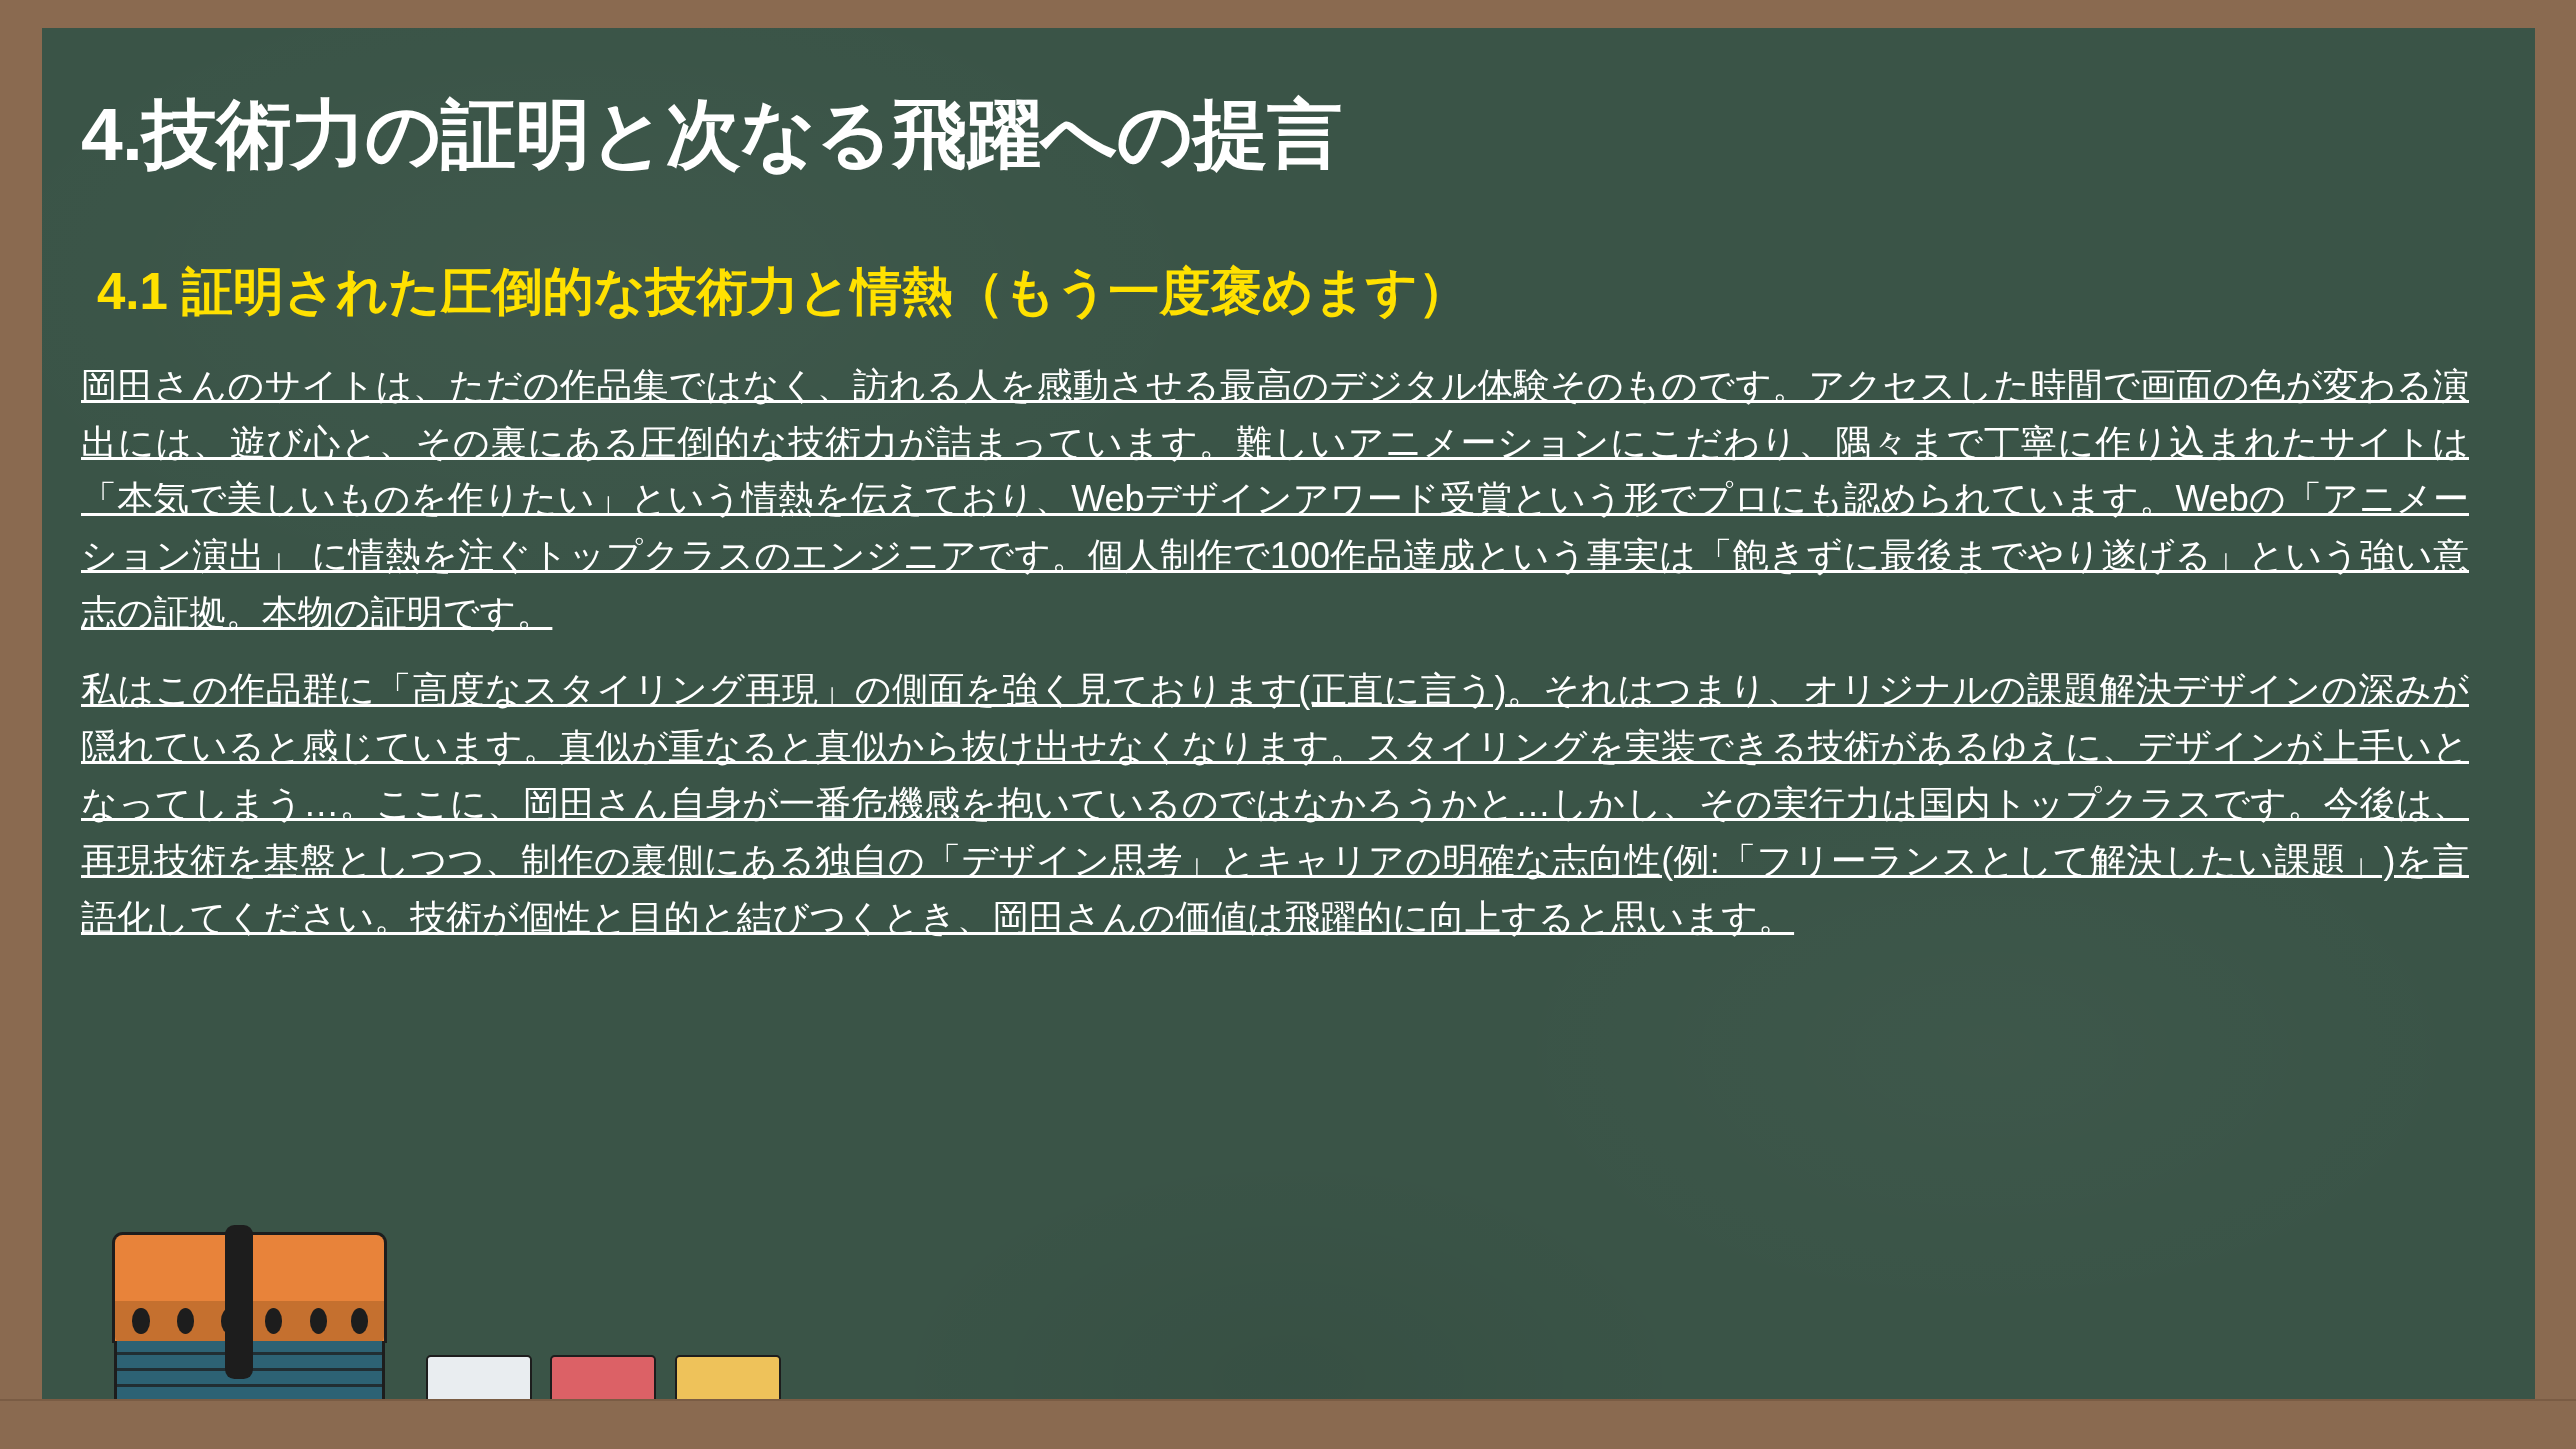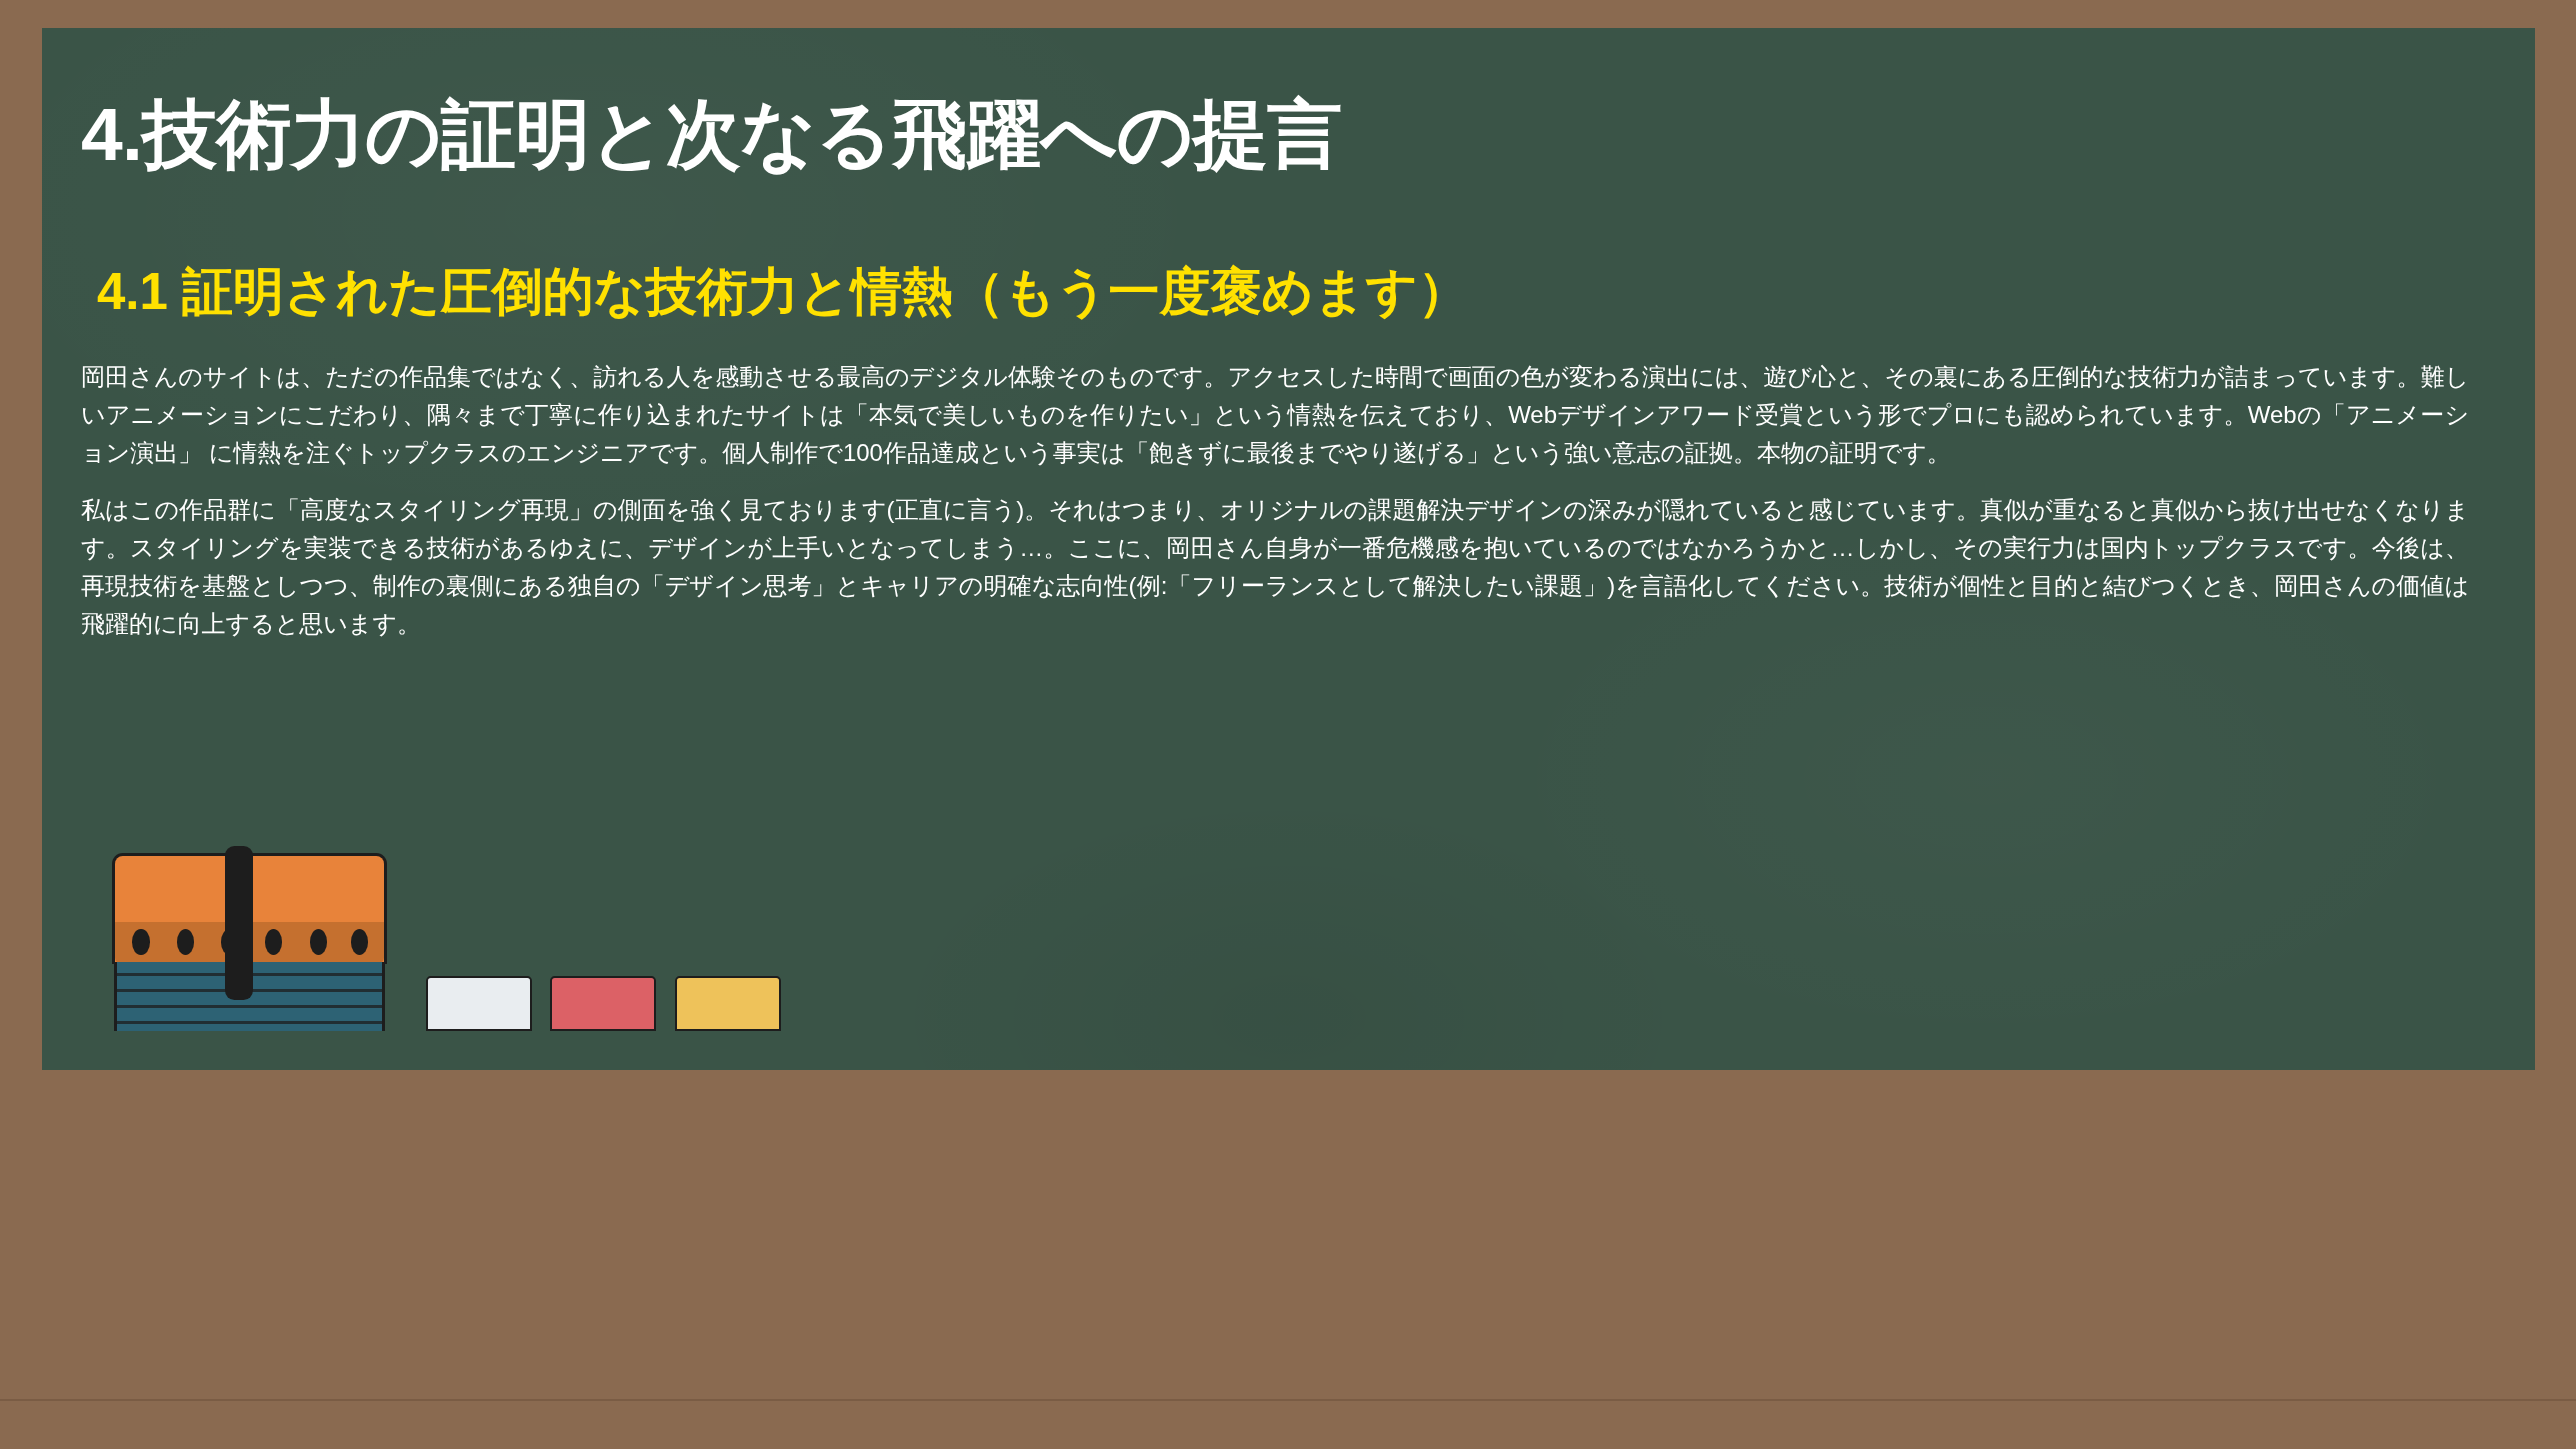--- a/index.html
+++ b/index.html
@@ -22,21 +22,21 @@
     background: #8a6a50;
     overflow: hidden;
   }
 
   
   #board {
     position: absolute;
     left: 42px;
     top: 28px;
     width: 2493px;
-    height: 1042px;
+    height: 1421px;
     background: #3a5447;
     background-image:
       radial-gradient(ellipse 939px 470px at 22% 18%, rgba(255,255,255,0.022), rgba(255,255,255,0) 70%),
       radial-gradient(ellipse 738px 402px at 78% 72%, rgba(255,255,255,0.018), rgba(255,255,255,0) 70%),
       radial-gradient(ellipse 604px 335px at 50% 95%, rgba(0,0,0,0.05), rgba(0,0,0,0) 70%);
     box-sizing: border-box;
   }
 
   
   #content {
@@ -66,28 +66,29 @@
     line-height: 1.2;
     margin: 16px;
     white-space: nowrap;
   }
   #sec1-heading { padding-top: 66px; }
   #sec2-heading { padding-top: 51px; }
 
   
   .body-text {
     color: #ffffff;
-    font-size: 24px;
+    font-size: 36px;
     font-weight: 400;
     line-height: 1.58;
     margin: 0;
     padding-top: 20px;
     width: 2388px;
     text-align: justify;
     text-justify: inter-character;
+    text-decoration: underline;
   }
 
   
   #chalk-ledge {
     position: absolute;
     left: 0;
     bottom: 0;
     width: 2576px;
     height: 48px;
     background: #8a6a50;

